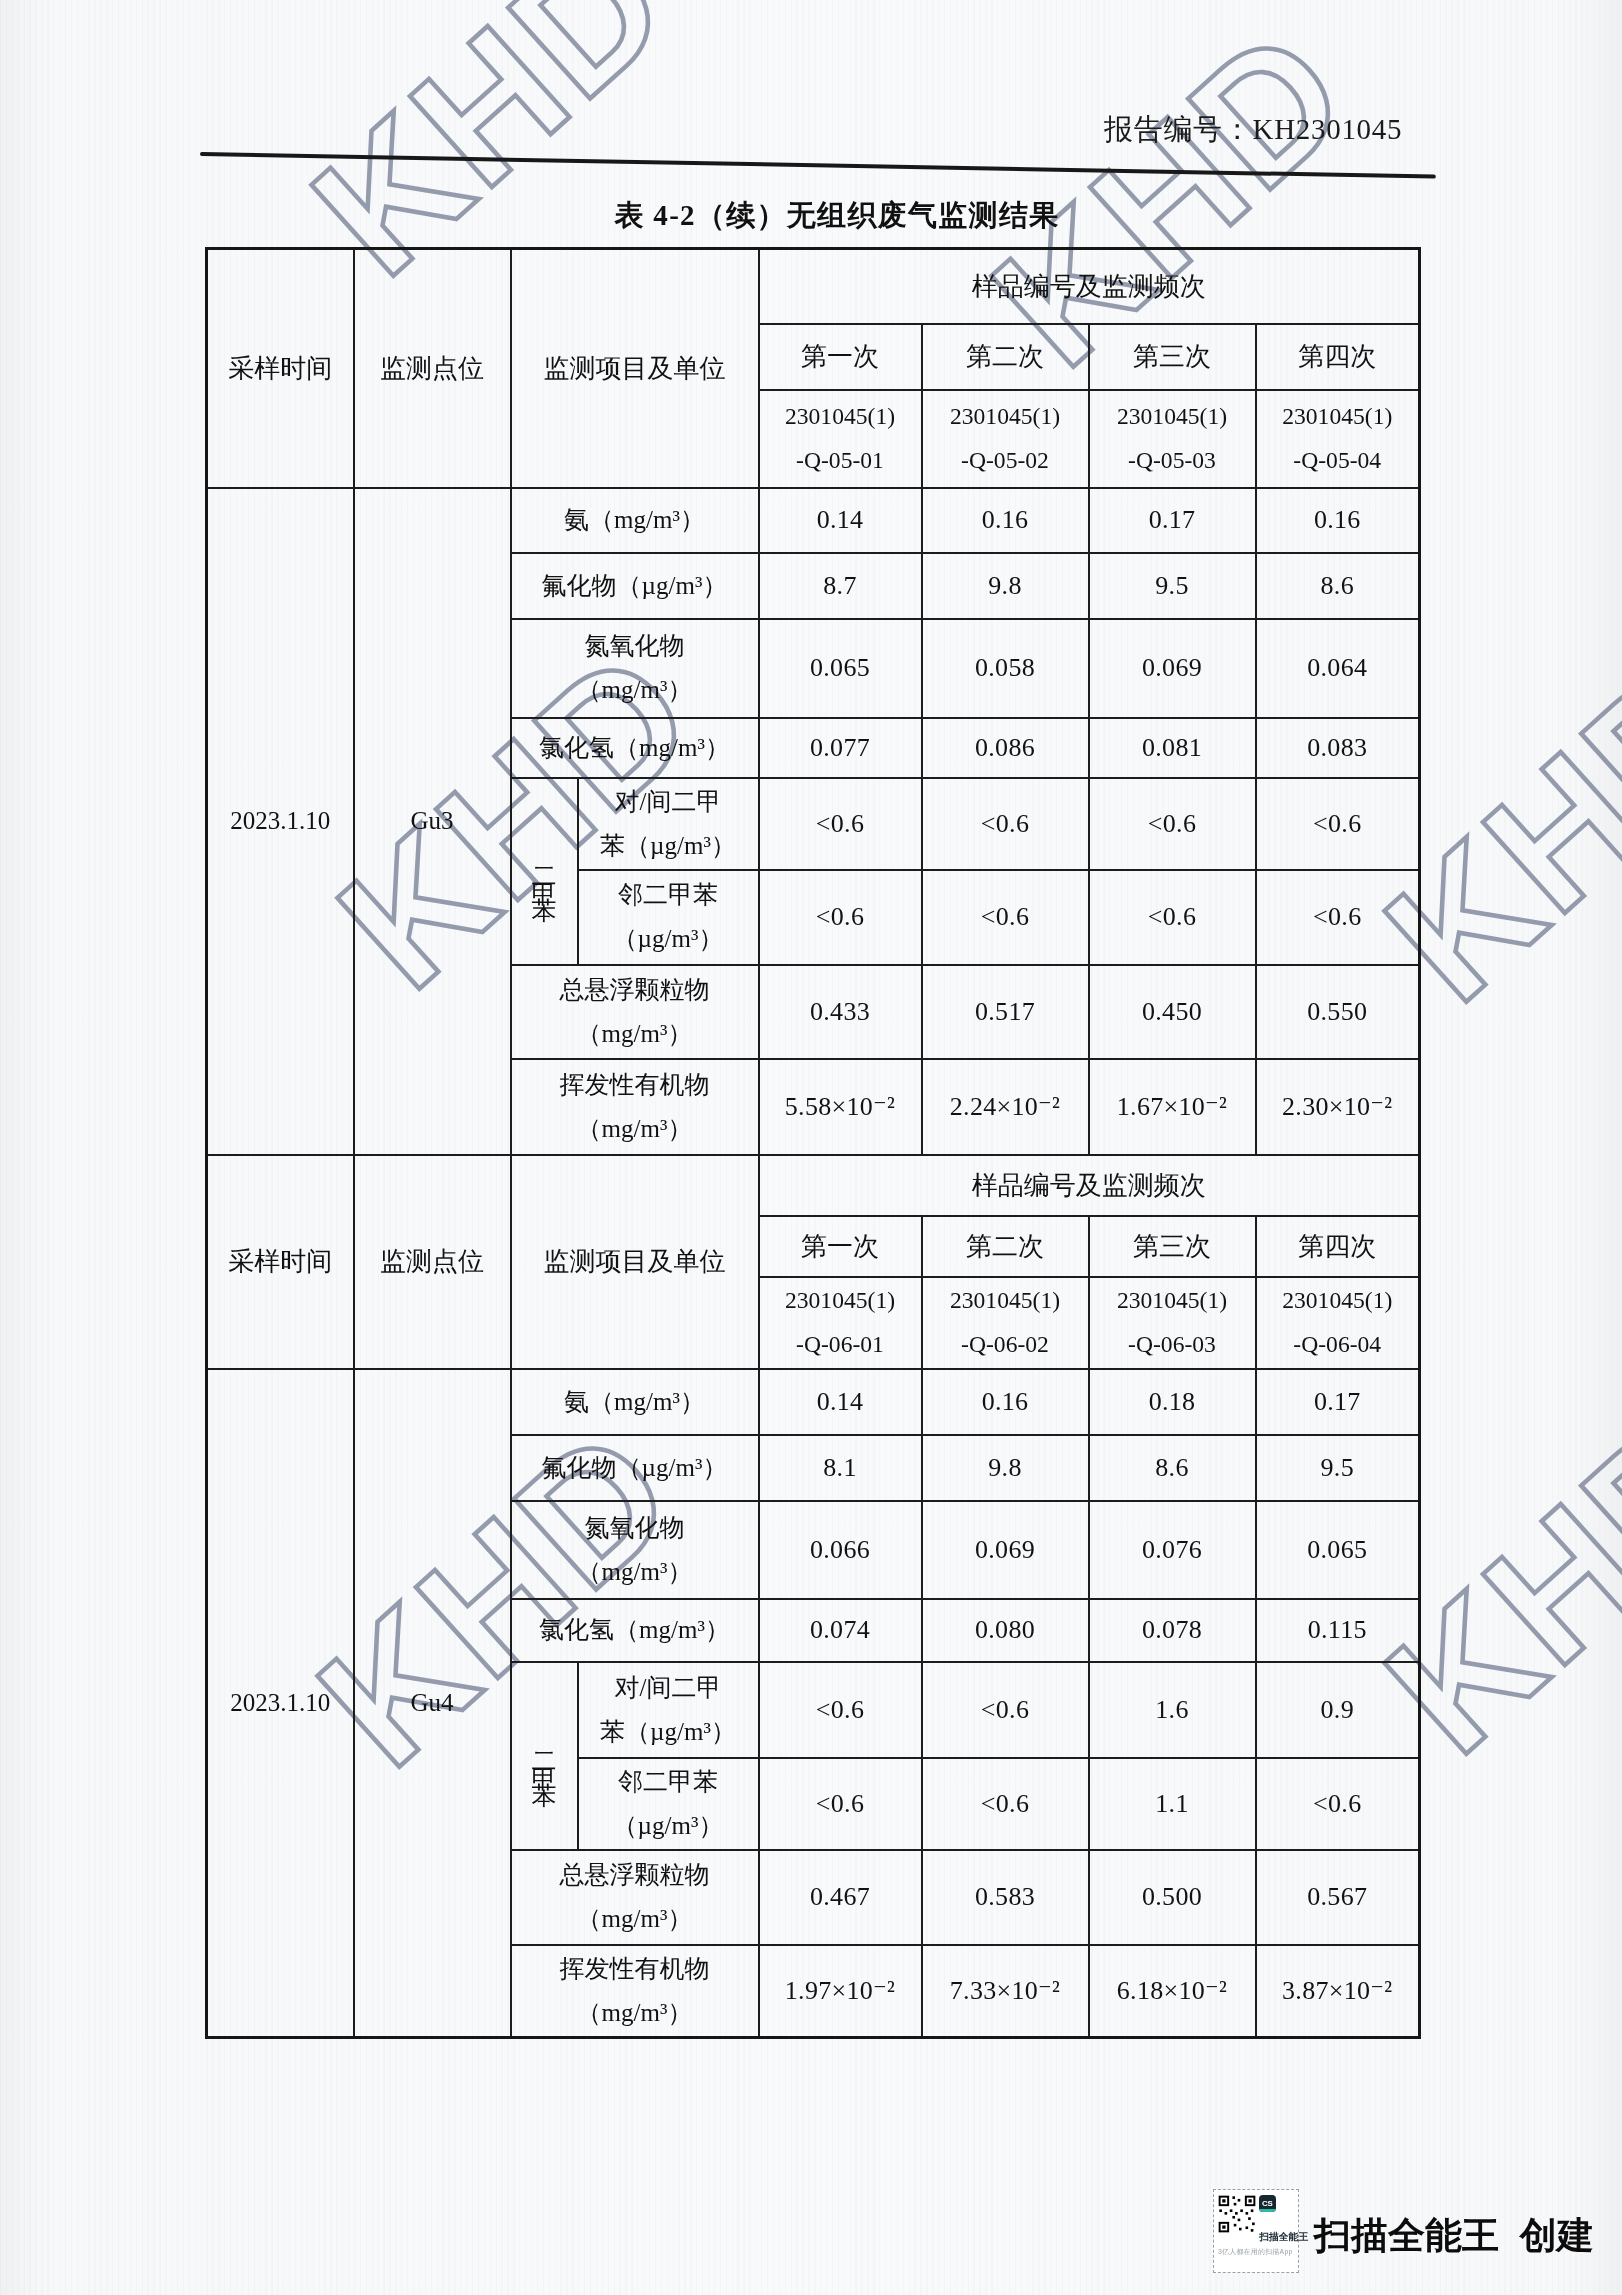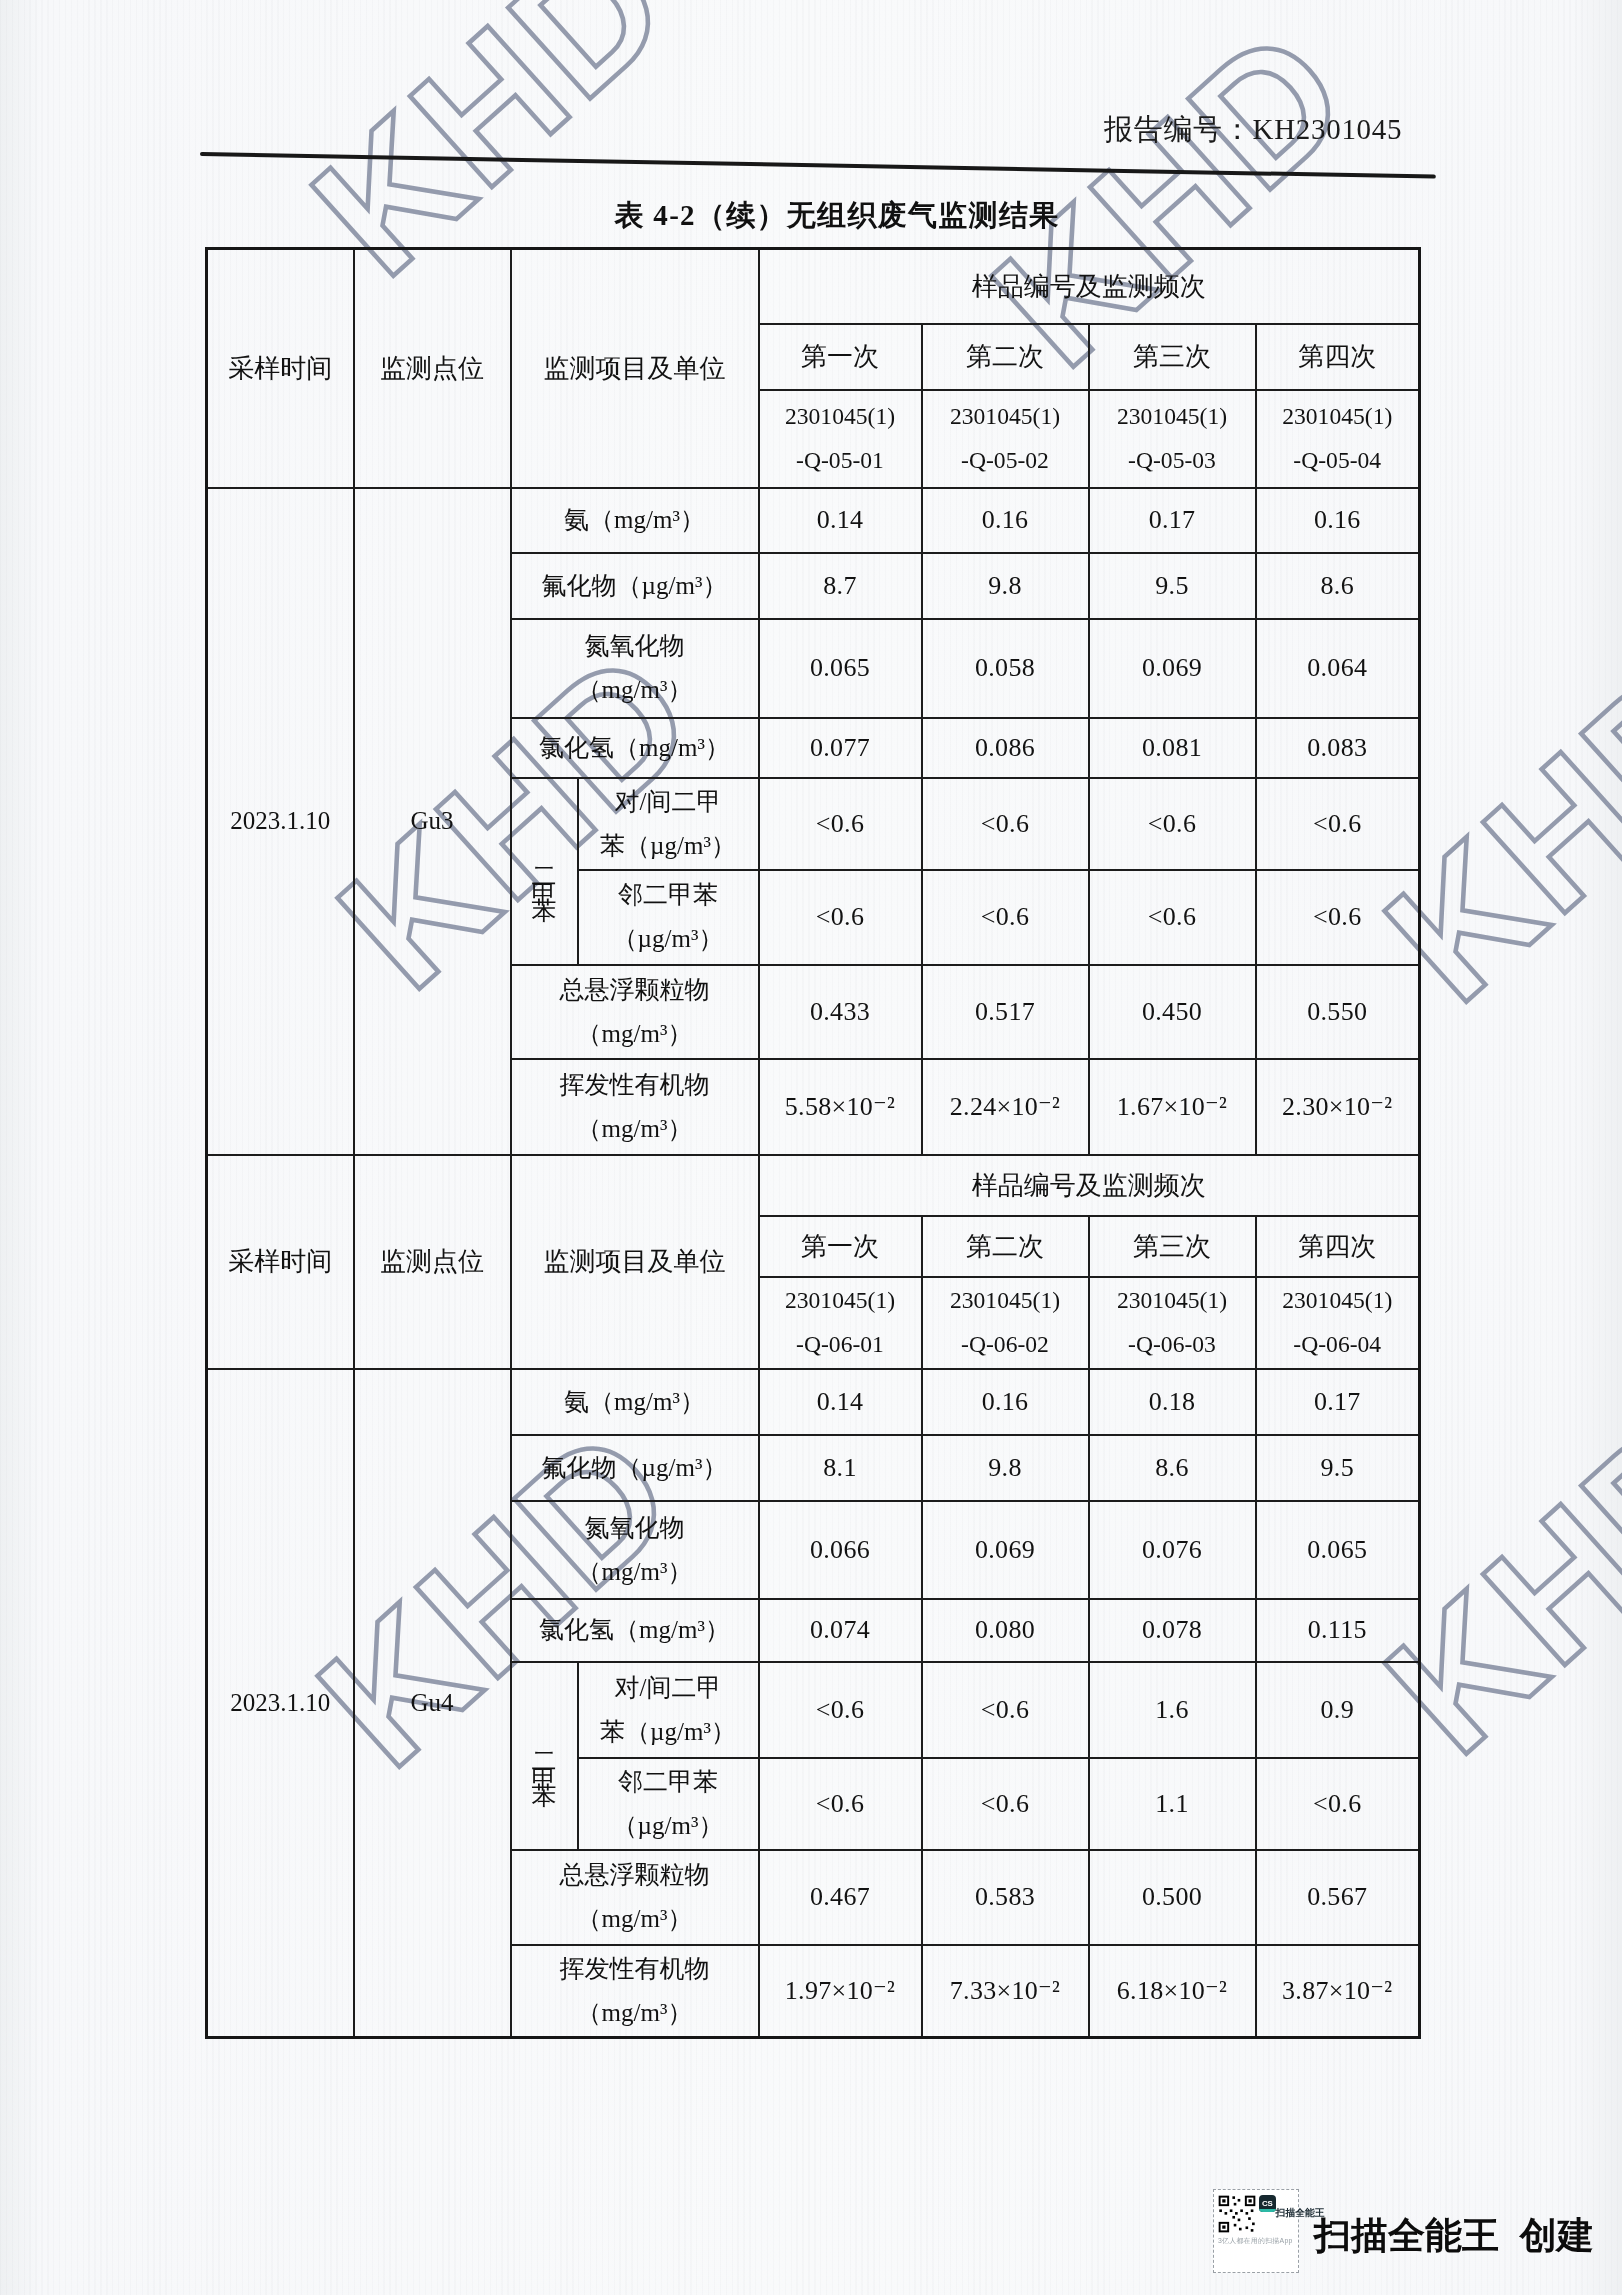--- a/index.html
+++ b/index.html
@@ -66,31 +66,31 @@
     letter-spacing:14.4px;padding:9.2px 0;
   }
   
   .qr-badge{
     position:absolute;left:1213px;top:2189px;width:86px;height:84px;z-index:3;
     background:#ffffff;border:1.3px dashed #9aa0a6;box-sizing:border-box;
     padding:5.2px 3.9px 2.6px 3.9px;
   }
   .qr-top{display:flex;align-items:flex-start;}
   .qr-code{width:38px;height:38px;flex:none;}
-  .qr-right{margin-left:3.3px;display:flex;flex-direction:row;align-items:flex-start;}
+  .qr-right{margin-left:3.3px;display:flex;flex-direction:column;align-items:flex-start;}
   .cs-chip{
     width:16.4px;height:16.4px;background:#16282f;border-radius:3.9px;position:relative;
     display:flex;align-items:center;justify-content:center;
     font-family:"Liberation Sans","DejaVu Sans",sans-serif;
     font-size:7.9px;font-weight:700;color:#fff;overflow:hidden;
   }
   .cs-chip::after{content:"";position:absolute;left:0;bottom:0;width:100%;height:2.6px;background:#2cb9a6;}
   .qr-app{
     font-family:"Liberation Sans","DejaVu Sans",sans-serif;
-    font-size:9.8px;font-weight:700;color:#1d2c34;margin-top:12px;white-space:nowrap;text-align:right;
+    font-size:9.8px;font-weight:700;color:#1d2c34;margin-top:19px;white-space:nowrap;text-align:right;
   }
   .qr-caption{
     font-family:"Liberation Sans","DejaVu Sans",sans-serif;
     font-size:6.9px;color:#98a0a6;margin-top:3.3px;white-space:nowrap;letter-spacing:0.3px;
   }
   .created-text{
     position:absolute;left:1314px;top:2211px;z-index:3;
     font-family:"Liberation Sans","DejaVu Sans",sans-serif;
     font-size:37px;font-weight:600;color:#0c0c0c;white-space:nowrap;word-spacing:10.5px;
   }

